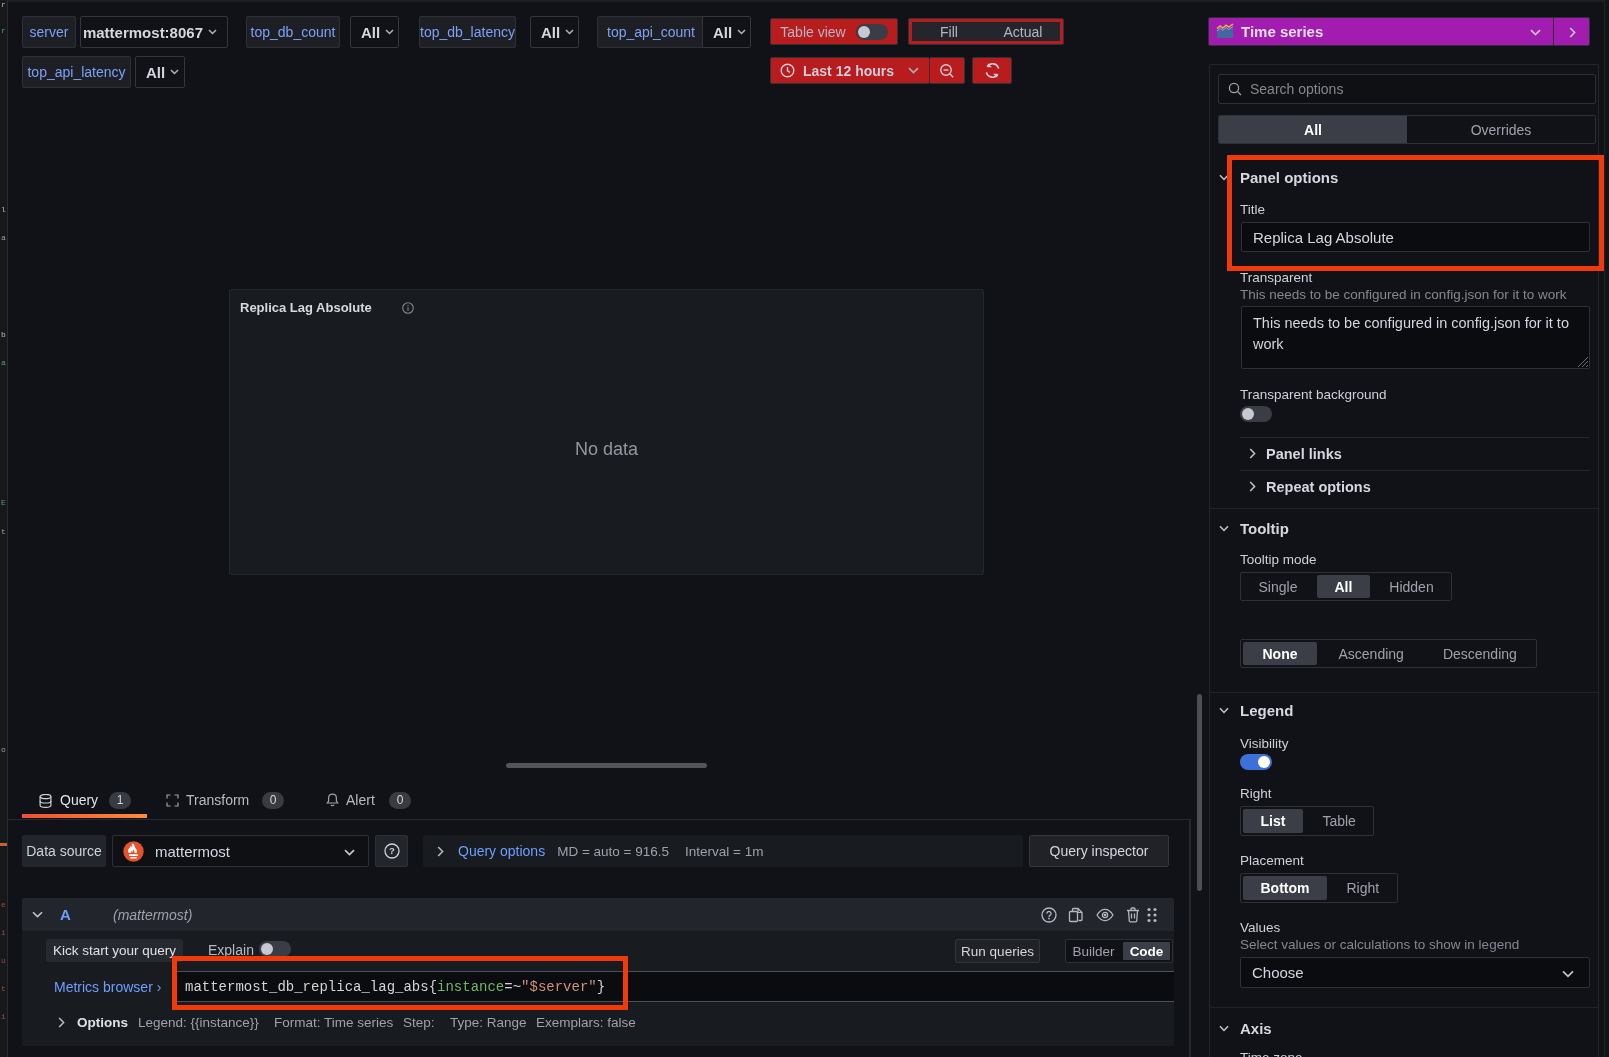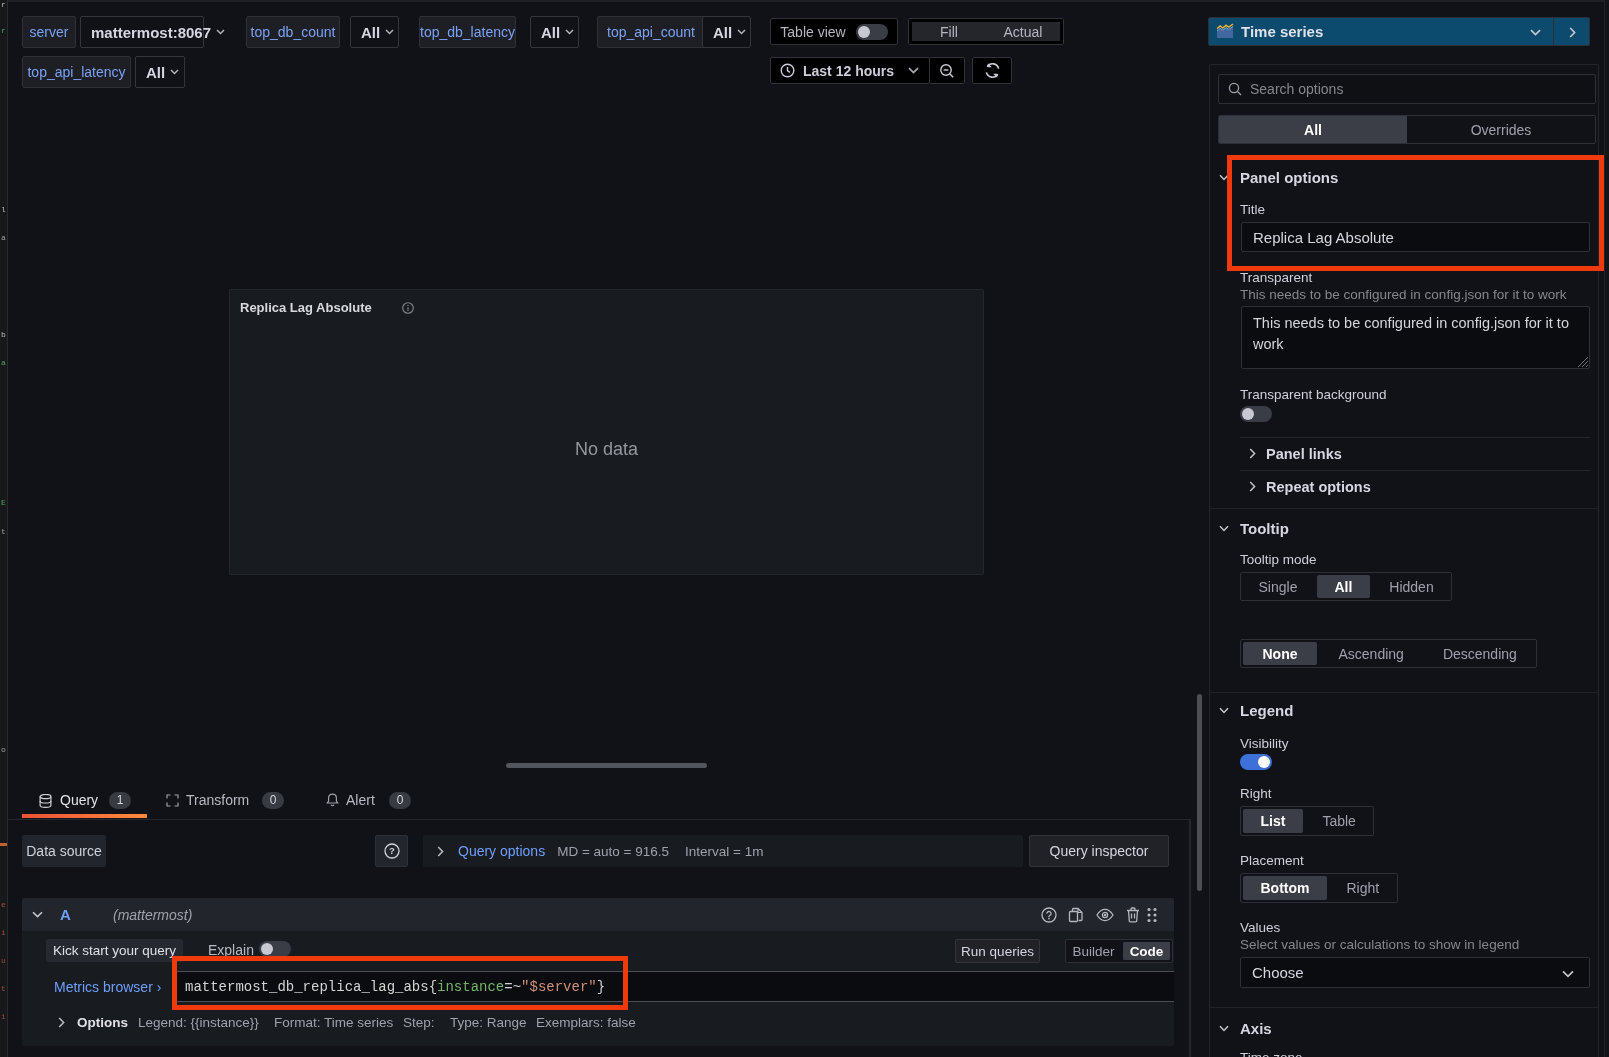--- a/index.html
+++ b/index.html
@@ -9,21 +9,21 @@
   .abs { position:absolute; }
   
   .chip-lbl { position:absolute; height:32px; background:#1d1f25; border:1px solid #2d3036;
     border-radius:2px; color:#7ba2f7; font-size:14px; display:flex; align-items:center;
     justify-content:center; }
   .chip-val { position:absolute; height:32px; background:#111217; border:1px solid #33363c;
     border-radius:2px; color:#d5d6e0; font-size:15px; font-weight:700; display:flex;
     align-items:center; padding:0 10px; }
   .chip-val svg { flex-shrink:0; margin-left:5px; }
   
-  .tbtn { position:absolute; background:#000000; border:1px solid #2f3237; border-radius:2px;
+  .tbtn { position:absolute; background:#b91c1c; border:1px solid #2f3237; border-radius:2px;
     color:#ccccdc; font-size:14px; display:flex; align-items:center; justify-content:center; }
   
   .switch { display:inline-block; position:relative; width:32px; height:16px; background:#3a3d46; border-radius:8px; }
   .switch .knob { position:absolute; left:2px; top:2px; width:12px; height:12px; background:#c7c8d1;
     border-radius:50%; }
   .switch.on { background:#3d71d9; }
   .switch.on .knob { left:auto; right:2px; background:#fff; }
   
   .rgroup { position:absolute; display:flex; background:#111217; border:1px solid #2d3036;
     border-radius:2px; overflow:hidden; }
@@ -58,21 +58,21 @@
     <div class="abs" style="left:1px;top:900px;color:#a14b42;">e</div>
     <div class="abs" style="left:1px;top:928px;color:#a14b42;">i</div>
     <div class="abs" style="left:1px;top:956px;color:#a14b42;">u</div>
     <div class="abs" style="left:1px;top:984px;color:#a14b42;">t</div>
     <div class="abs" style="left:1px;top:1012px;color:#a14b42;">i</div>
   </div>
 
   <div class="abs" style="left:8px;top:0;width:1601px;height:2px;background:#1c1e23;"></div>
 
   <div class="chip-lbl" style="left:22px;top:16px;width:54px;">server</div>
-  <div class="chip-val" style="left:80px;top:16px;width:124px;">mattermost:8067<svg width="9" height="6" viewBox="0 0 9 6">
+  <div class="chip-val" style="left:80px;top:16px;width:148px;justify-content:flex-end;">mattermost:8067<svg width="9" height="6" viewBox="0 0 9 6">
         <path d="M1 1l3.5 3.5L8 1" fill="none" stroke="#b0b2bc" stroke-width="1.5"></path>
       </svg></div>
   <div class="chip-lbl" style="left:246px;top:16px;width:94px;">top_db_count</div>
   <div class="chip-val" style="left:350px;top:16px;width:49px;">All<svg width="9" height="6" viewBox="0 0 9 6">
         <path d="M1 1l3.5 3.5L8 1" fill="none" stroke="#b0b2bc" stroke-width="1.5"></path>
       </svg></div>
   <div class="chip-lbl" style="left:419px;top:16px;width:97px;">top_db_latency</div>
   <div class="chip-val" style="left:530px;top:16px;width:49px;">All<svg width="9" height="6" viewBox="0 0 9 6">
         <path d="M1 1l3.5 3.5L8 1" fill="none" stroke="#b0b2bc" stroke-width="1.5"></path>
       </svg></div>
@@ -150,20 +150,32 @@
   <div class="abs" style="left:186px;top:792px;font-size:14px;color:#b8bac3;">Transform</div>
   <div class="abs" style="left:262px;top:792px;width:22px;height:17px;background:#393b43;border-radius:9px;text-align:center;font-size:12px;line-height:17px;color:#d6d7e0;">0</div>
   <svg class="abs" style="left:326px;top:793px;" width="13" height="14" viewBox="0 0 13 14">
     <path d="M6.5 1.2c-2.4 0-3.9 1.8-3.9 4v2.9L1.3 10h10.4L10.4 8.1V5.2c0-2.2-1.5-4-3.9-4z" fill="none" stroke="#9fa1ac" stroke-width="1.2"></path>
     <path d="M5 11.7a1.6 1.6 0 0 0 3 0" fill="none" stroke="#9fa1ac" stroke-width="1.2"></path>
   </svg>
   <div class="abs" style="left:346px;top:792px;font-size:14px;color:#b8bac3;">Alert</div>
   <div class="abs" style="left:389px;top:792px;width:22px;height:17px;background:#393b43;border-radius:9px;text-align:center;font-size:12px;line-height:17px;color:#d6d7e0;">0</div>
 
   <div class="abs" style="left:22px;top:835px;width:84px;height:32px;background:#22252b;border-radius:2px;display:flex;align-items:center;justify-content:center;font-size:14px;font-weight:500;color:#d0d1da;">Data source</div>
+  <div class="abs" style="left:112px;top:835px;width:257px;height:32px;background:#0f1014;border:1px solid #2d3036;border-radius:2px;display:flex;align-items:center;padding:0 10px;">
+    <svg width="21" height="21" viewBox="0 0 21 21">
+        <circle cx="10.5" cy="10.5" r="10.2" fill="#e6522c"></circle>
+        <path d="M10.5 2.8c1.3 1.5.9 2.9 1.8 4.1.7 1 1.7 1.9 1.7 3.3 0 .7-.2 1.3-.6 1.9h-2c.9-1.2-.7-2.3-.5-3.7-.9.5-1.4 1.9-1.1 3-.5-.3-.9-.7-1.1-1.3-.7.8-1 1.5-.9 2h-1.9a3.9 3.9 0 0 1-.8-2.4c0-2.4 2.3-3 2.8-5.2.7.7 1 1.5.9 2.4.9-1.1.3-2.9-.3-4.1z" fill="#fff"></path>
+        <rect x="6.1" y="13.3" width="8.8" height="1.6" rx=".3" fill="#fff"></rect>
+        <rect x="7.3" y="16" width="6.4" height="1.5" rx=".3" fill="#fff"></rect>
+      </svg>
+    <span style="margin-left:11px;font-size:15px;color:#d5d6e0;">mattermost</span>
+    <svg width="11" height="7" viewBox="0 0 11 7" style="position:absolute;right:13px;top:13px;">
+        <path d="M1 1.2l4.5 4.4L10 1.2" fill="none" stroke="#c4c5cf" stroke-width="1.7"></path>
+      </svg>
+  </div>
   <div class="abs" style="left:375px;top:835px;width:33px;height:32px;background:#22252b;border:1px solid #2d3036;border-radius:2px;display:flex;align-items:center;justify-content:center;">
     <svg width="16" height="16" viewBox="0 0 16 16">
         <circle cx="8" cy="8" r="7" fill="none" stroke="#d0d1da" stroke-width="1.3"></circle>
         <text x="8" y="11.3" text-anchor="middle" font-size="9.5" font-weight="700" fill="#d0d1da" font-family="Liberation Sans">?</text>
       </svg>
   </div>
   <div class="abs" style="left:423px;top:835px;width:600px;height:32px;background:#181b1f;border-radius:2px;display:flex;align-items:center;padding:0 12px;">
     <svg width="7" height="11" viewBox="0 0 7 11" style="margin-left:2px;">
         <path d="M1.2 1l4.4 4.5L1.2 10" fill="none" stroke="#b4b6c0" stroke-width="1.6"></path>
       </svg>
@@ -235,21 +247,21 @@
     <div class="abs" style="left:252px;top:84px;font-size:13.5px;color:#9fa1ac;">Format: Time series</div>
     <div class="abs" style="left:381px;top:84px;font-size:13.5px;color:#9fa1ac;">Step:</div>
     <div class="abs" style="left:428px;top:84px;font-size:13.5px;color:#9fa1ac;">Type: Range</div>
     <div class="abs" style="left:514px;top:84px;font-size:13.5px;color:#9fa1ac;">Exemplars: false</div>
   </div>
 
   <div class="abs" style="left:1189px;top:820px;width:2px;height:237px;background:#26282e;"></div>
   <div class="abs" style="left:1197px;top:694px;width:5px;height:197px;background:#4c4e55;border-radius:2.5px;"></div>
   <div class="abs" style="left:1209px;top:64px;width:390px;height:993px;border:1px solid #232529;border-bottom:none;border-radius:2px 2px 0 0;"></div>
 
-  <div class="abs" style="left:1208px;top:17px;width:382px;height:29px;background:#0c4a6e;border:1px solid #2d3036;border-radius:2px;">
+  <div class="abs" style="left:1208px;top:17px;width:382px;height:29px;background:#a21caf;border:1px solid #2d3036;border-radius:2px;">
     <svg class="abs" style="left:7px;top:5px;" width="18" height="16" viewBox="0 0 18 16">
       <path d="M1 8l3.2-2.6 2.6 2L10 4.6l2.8 1.9L17 3.4V15H1z" fill="#41699f"></path>
       <path d="M1 8l3.2-2.6 2.6 2L10 4.6l2.8 1.9L17 3.4" fill="none" stroke="#85abd8" stroke-width="1"></path>
       <path d="M1 5.6L4.2 3l2.6 2L10 2.2l2.8 1.9L17 1" fill="none" stroke="#e8b33c" stroke-width="1.5"></path>
     </svg>
     <span class="abs" style="left:32px;top:5px;font-size:15px;font-weight:700;color:#e0e1e8;">Time series</span>
     <svg width="11" height="7" viewBox="0 0 11 7" style="position:absolute;right:48px;top:11px;">
         <path d="M1 1.2l4.5 4.4L10 1.2" fill="none" stroke="#c4c5cf" stroke-width="1.7"></path>
       </svg>
     <div class="abs" style="right:35px;top:0;width:1px;height:27px;background:#2d3036;"></div>

